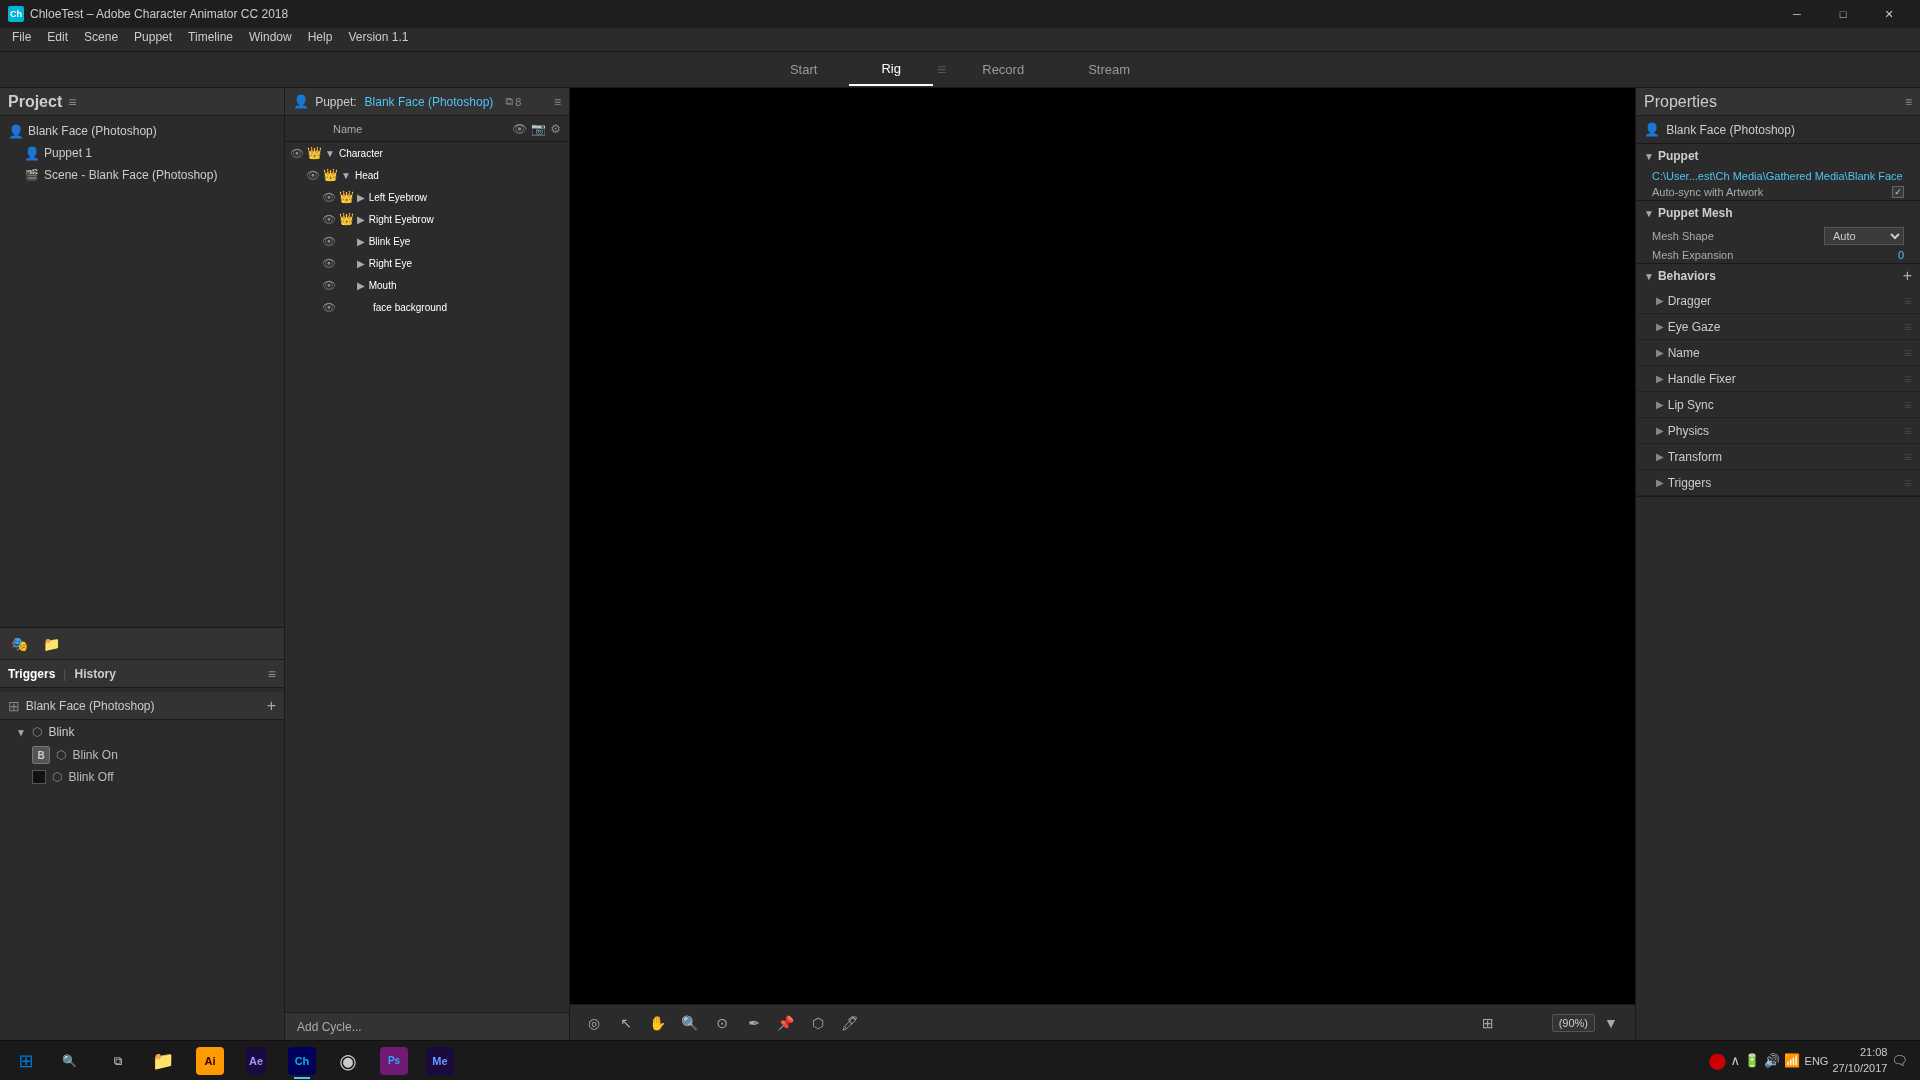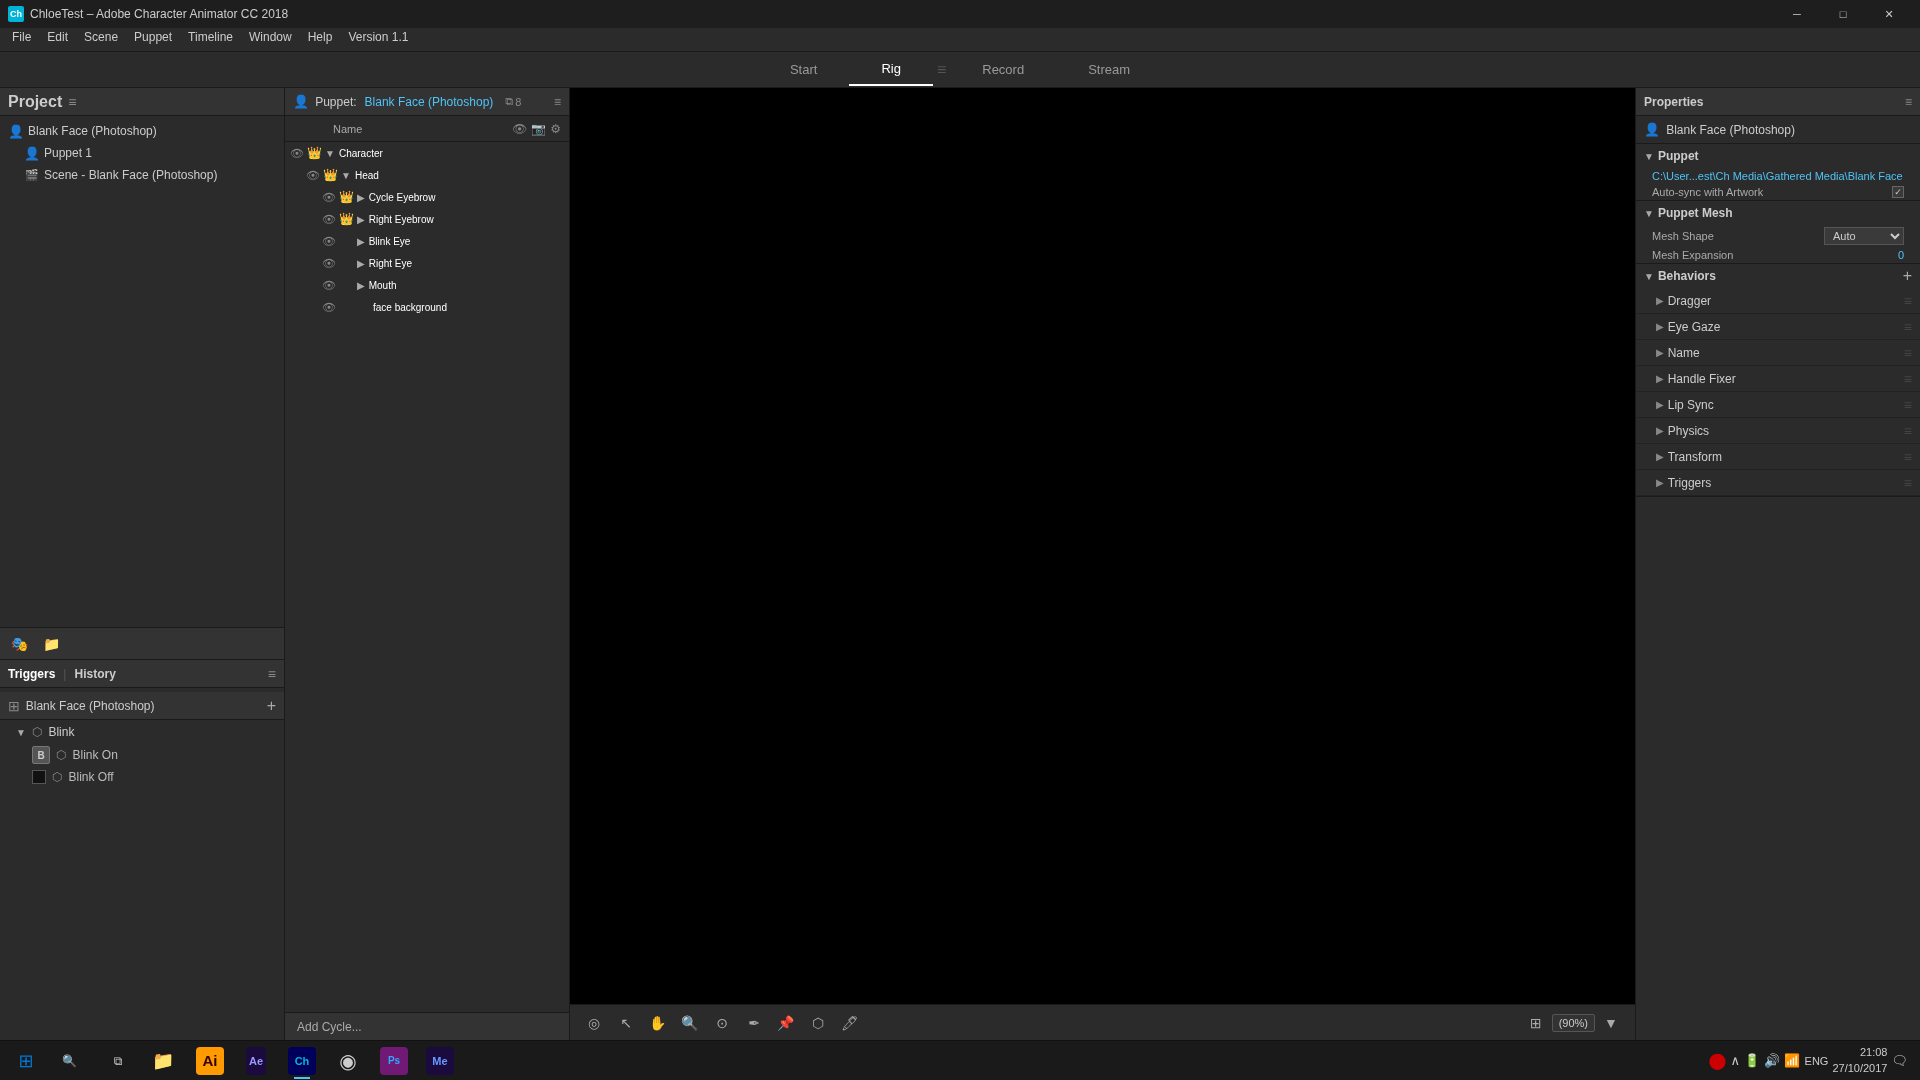--- a/index.html
+++ b/index.html
@@ -338,20 +338,21 @@
       align-items: center;
       gap: 4px;
     }
     .zoom-display {
       background: #333;
       border: 1px solid #555;
       padding: 2px 6px;
       color: #ccc;
       font-size: 11px;
       border-radius: 2px;
+      margin-left: 48px;
     }
 
     
     #right-panel {
       width: 285px;
       background: #2b2b2b;
       border-left: 1px solid #1a1a1a;
       display: flex;
       flex-direction: column;
       flex-shrink: 0;
@@ -360,21 +361,21 @@
     .props-header {
       height: 28px;
       background: #333;
       display: flex;
       align-items: center;
       padding: 0 8px;
       gap: 6px;
       border-bottom: 1px solid #1a1a1a;
       flex-shrink: 0;
     }
-    .props-title { color: #ccc; font-size: 12px; font-weight: 700; }
+    .props-title { color: #ccc; font-size: 16px; font-weight: 400; }
 
     .props-puppet-row {
       display: flex;
       align-items: center;
       padding: 6px 8px;
       gap: 6px;
       border-bottom: 1px solid #1a1a1a;
     }
     .props-puppet-name { color: #ccc; font-size: 12px; }
 
@@ -639,21 +640,21 @@
         <span class="layer-vis-icon">👁</span>
         <span class="layer-puppet-icon" style="color:#aaa">👑</span>
         <span class="expand-arrow">▼</span>
         <span class="layer-name">Head</span>
       </div>
 
       <div class="layer-row layer-indent-2">
         <span class="layer-vis-icon">👁</span>
         <span class="layer-puppet-icon" style="color:#aaa">👑</span>
         <span class="expand-arrow">▶</span>
-        <span class="layer-name">Cycle Eyebrow</span>
+        <span class="layer-name">Left Eyebrow</span>
       </div>
 
       <div class="layer-row layer-indent-2">
         <span class="layer-vis-icon">👁</span>
         <span class="layer-puppet-icon" style="color:#aaa">👑</span>
         <span class="expand-arrow">▶</span>
         <span class="layer-name">Right Eyebrow</span>
       </div>
 
       <div class="layer-row layer-indent-2">
@@ -809,21 +810,21 @@
     <span>🔍</span>
   </div>
   <div class="taskbar-apps">
     <div class="taskbar-app">
       <span>⧉</span>
     </div>
     <div class="taskbar-app">
       <span style="font-size:18px">📁</span>
     </div>
     <div class="taskbar-app">
-      <div style="width:28px;height:28px;background:#ff9a00;border-radius:4px;display:flex;align-items:center;justify-content:center;font-size:15px;font-weight:bold;color:#330000">Ai</div>
+      <div style="width:28px;height:28px;background:#ff9a00;border-radius:4px;display:flex;align-items:center;justify-content:center;font-size:11px;font-weight:bold;color:#330000">Ai</div>
     </div>
     <div class="taskbar-app">
       <div style="width:20px;height:28px;background:#1a0a3d;border-radius:4px;display:flex;align-items:center;justify-content:center;font-size:11px;font-weight:bold;color:#9999ff">Ae</div>
     </div>
     <div class="taskbar-app active">
       <div style="width:28px;height:28px;background:#00005b;border-radius:4px;display:flex;align-items:center;justify-content:center;font-size:11px;font-weight:bold;color:#00b4d8">Ch</div>
     </div>
     <div class="taskbar-app">
       <span style="font-size:20px">◉</span>
     </div>

